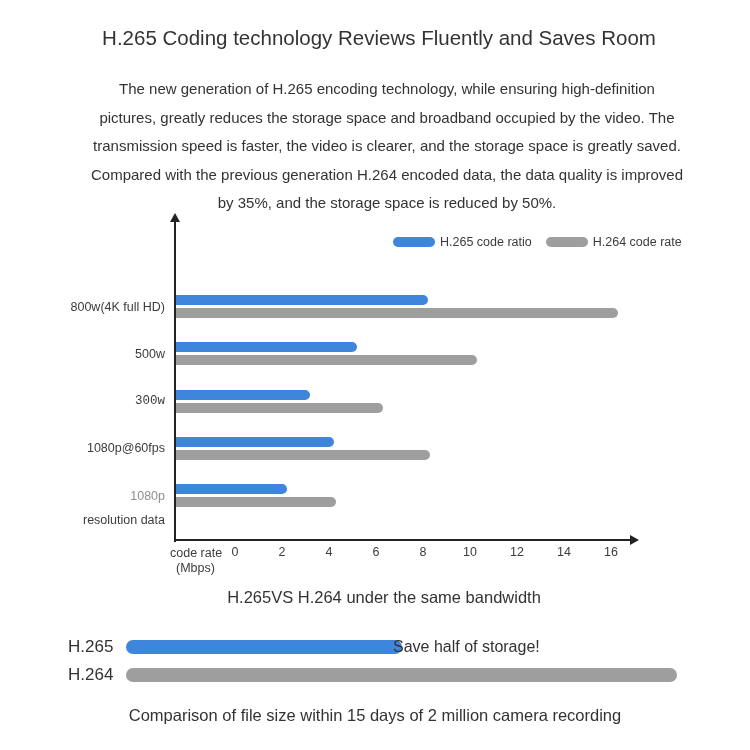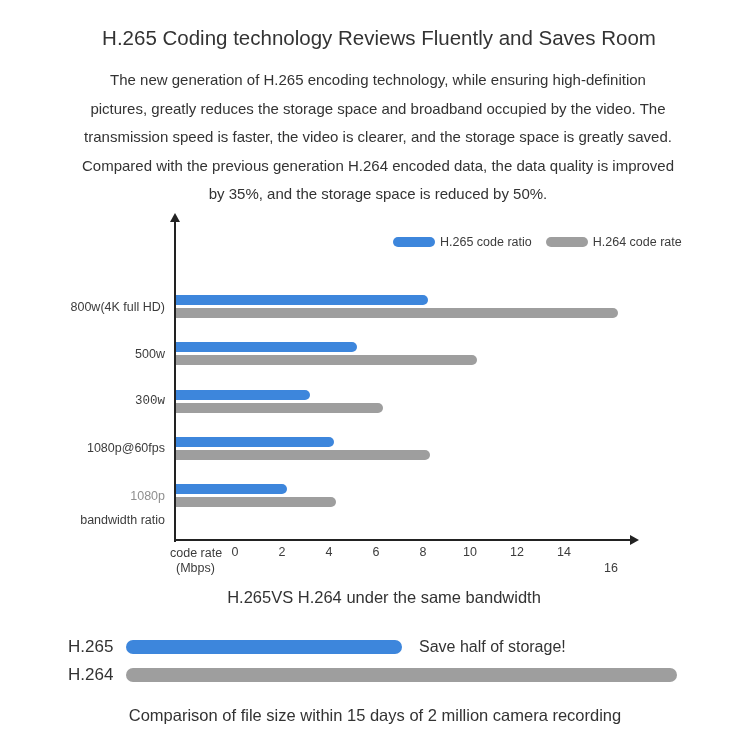--- a/index.html
+++ b/index.html
@@ -2,21 +2,21 @@
 <html><head>
 <meta charset="utf-8">
 <style>
   html,body { margin:0; padding:0; background:#ffffff; }
   body { font-family:"Liberation Sans", sans-serif; color:#333333; }
   .page { position:relative; width:750px; height:750px; background:#ffffff; overflow:hidden; }
 
   .title { position:absolute; top:22px; left:0; width:100%; margin:4px;
            text-align:center; font-size:20.5px; font-weight:400; color:#333333; }
 
-  .intro { position:absolute; top:63px; left:30px; width:690px; margin:3px;
+  .intro { position:absolute; top:63px; left:30px; width:690px; margin:12px;
            text-align:center; font-size:15px; line-height:28.5px; color:#333333;
            white-space:pre-line; }
 
   
   .legend { position:absolute; left:393px; top:234px; height:16px;
             display:flex; align-items:center; font-size:12.5px; color:#3c3c3c; }
   .legend .pill { width:42px; height:10px; border-radius:5px; margin-right:5px; }
   .legend .pill2 { margin-left:14px; }
 
   .axis-y { position:absolute; left:174px; top:222px; width:2px; height:320px; background:#222222; }
@@ -98,33 +98,33 @@
       </div>
     <div id="ticks">
         <div class="tick" style="left: 235px;">0</div>
         <div class="tick" style="left: 282px;">2</div>
         <div class="tick" style="left: 329px;">4</div>
         <div class="tick" style="left: 376px;">6</div>
         <div class="tick" style="left: 423px;">8</div>
         <div class="tick" style="left: 470px;">10</div>
         <div class="tick" style="left: 517px;">12</div>
         <div class="tick" style="left: 564px;">14</div>
-        <div class="tick" style="left: 611px; margin-top: 16px;">16</div>
+        <div class="tick" style="left: 611px;">16</div>
       </div>
 
-    <div class="cat-label res-label">bandwidth ratio</div>
+    <div class="cat-label res-label">resolution data</div>
     <div class="xlabel l1">code rate</div>
     <div class="xlabel l2">(Mbps)</div>
 
     <div class="chart-caption">H.265VS H.264 under the same bandwidth</div>
   </section>
 
   <section>
     <div class="storage-label r0">H.265</div>
     <div class="storage-bar r0" id="sbar0" style="width: 275.5px; background: rgb(61, 134, 220);"></div>
-    <div class="storage-note" id="snote" style="left: 419px;">Save half of storage!</div>
+    <div class="storage-note" id="snote" style="left: 393px;">Save half of storage!</div>
     <div class="storage-label r1">H.264</div>
     <div class="storage-bar r1" id="sbar1" style="width: 551px; background: rgb(158, 158, 158);"></div>
 
     <div class="bottom-caption">Comparison of file size within 15 days of 2 million camera recording</div>
   </section>
 
 </div>
 
 </body></html>

